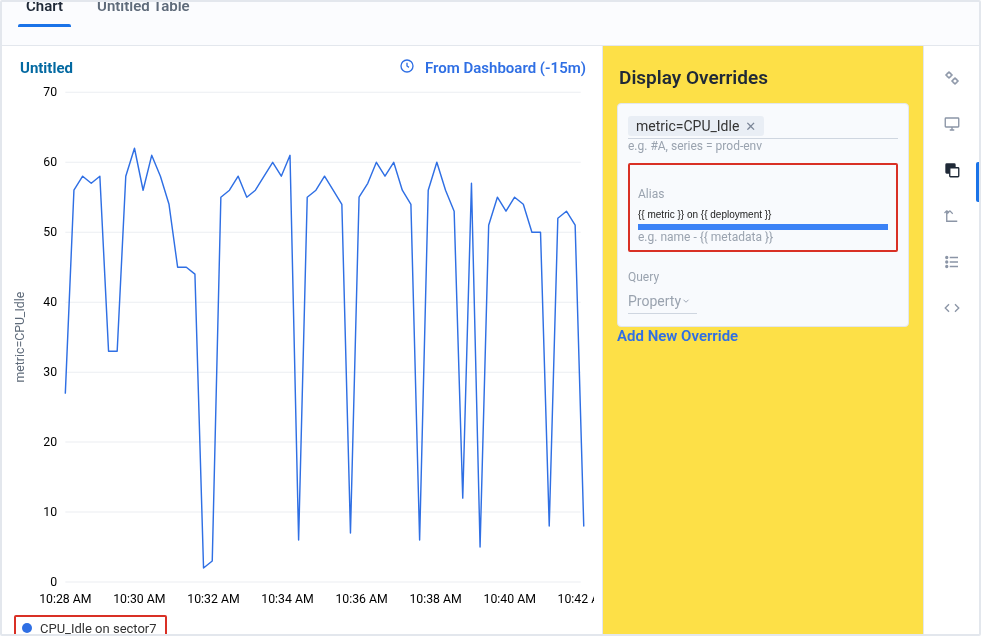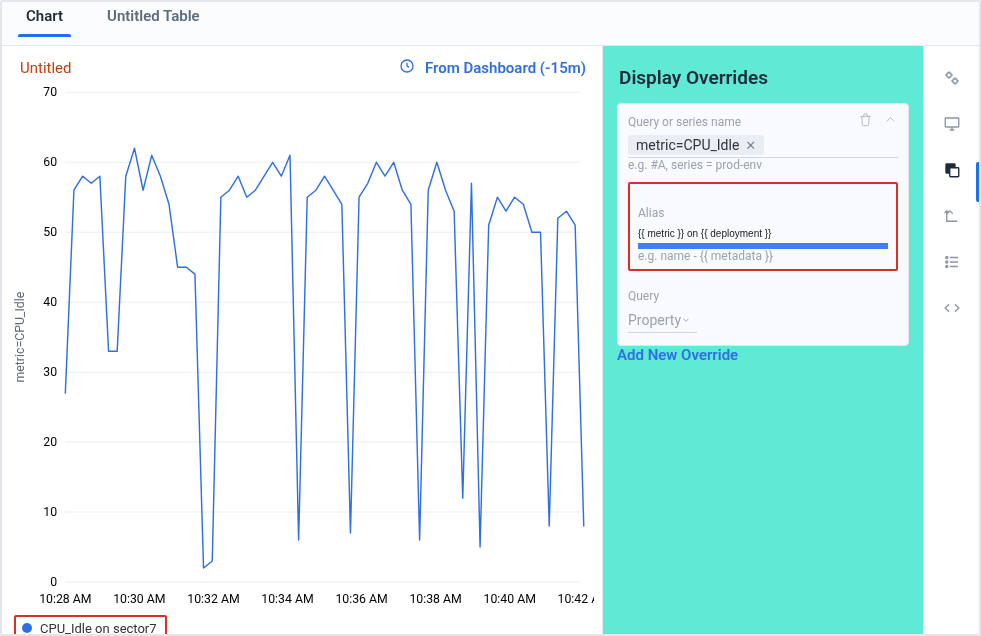--- a/index.html
+++ b/index.html
@@ -31,22 +31,22 @@
     border-radius: 2px;
     overflow: hidden;
   }
   
   .tabs {
     height: 44px;
     border-bottom: 1px solid var(--border);
     background: #fbfcfe;
     display: flex;
     align-items: flex-end;
-    padding: 8px 10px;
-    gap: 16px;
+    padding: 18px 10px;
+    gap: 6px;
   }
   .tab {
     padding: 10px 14px 12px;
     font-size: 15px;
     font-weight: 600;
     color: var(--text-med);
     cursor: pointer;
     position: relative;
   }
   .tab.active {
@@ -74,22 +74,22 @@
     min-width: 0;
   }
   .chart-header {
     display: flex;
     justify-content: space-between;
     align-items: center;
     padding: 2px 8px 2px 10px;
   }
   .chart-title {
     font-size: 15px;
-    font-weight: 400;
-    color: #c2410c;
+    font-weight: 700;
+    color: #0369a1;
   }
   .time-range {
     display: inline-flex;
     align-items: center;
     gap: 10px;
     color: var(--blue-dark);
     font-weight: 600;
     font-size: 15px;
   }
   .time-range svg { width: 16px; height: 16px; fill: none; stroke: var(--blue-dark); stroke-width: 2; }
@@ -113,21 +113,21 @@
     border: 2px solid var(--red-box);
     border-radius: 2px;
     font-size: 13px;
     color: #333;
   }
   .legend .dot { width: 10px; height: 10px; border-radius: 50%; background: var(--blue-dark); }
   
   .side {
     width: 320px;
     flex: 0 0 320px;
-    background: #5eead4;
+    background: #fde047;
     padding: 16px 14px 14px 14px;
     overflow: auto;
   }
   .side h2 { margin: 4px 2px 14px; font-size: 19px; font-weight: 600; color: var(--text-dark); }
   .override-card {
     background: var(--panel-bg);
     border: 1px solid var(--border);
     border-radius: 4px;
     padding: 8px 10px 12px 10px;
   }
@@ -273,35 +273,20 @@
           <span class="dot"></span>
           <span>CPU_Idle on sector7</span>
         </div>
       </div>
     </div>
 
     <div class="side">
       <h2>Display Overrides</h2>
 
       <div class="override-card">
-        <div class="oc-row1">
-          <span class="oc-label">Query or series name</span>
-          <span class="oc-actions">
-            <span title="Delete">
-              <svg viewBox="0 0 24 24">
-                  <path d="M4 7h16M9 7V5a2 2 0 012-2h2a2 2 0 012 2v2M6 7l1 13a2 2 0 002 2h6a2 2 0 002-2l1-13" fill="none"></path>
-                </svg>
-            </span>
-            <span title="Collapse">
-              <svg viewBox="0 0 24 24">
-                  <path d="M6 15l6-6 6 6" fill="none"></path>
-                </svg>
-            </span>
-          </span>
-        </div>
 
         <div class="chip-row">
           <span class="chip">
             <span>metric=CPU_Idle</span>
             <span class="x">✕</span>
           </span>
         </div>
         <div class="hint">e.g. #A, series = prod-env</div>
 
         <div class="alias-box">

